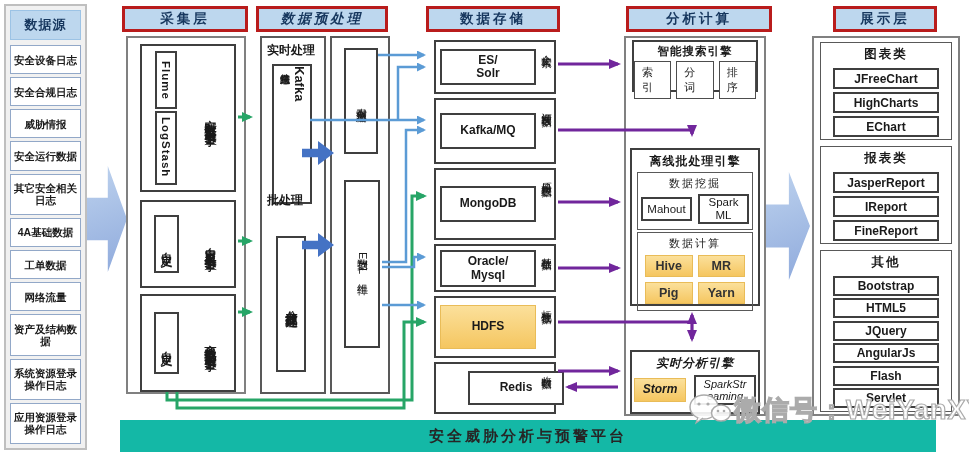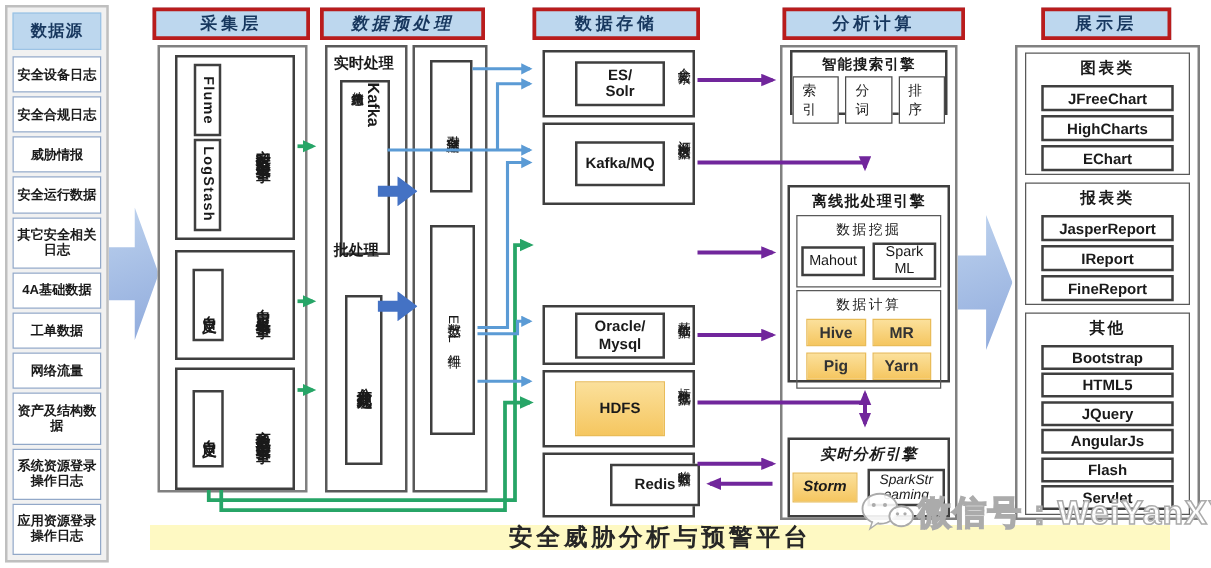--- a/index.html
+++ b/index.html
@@ -60,21 +60,21 @@
     writing-mode: vertical-rl; border: 2px solid #3F3F3F; background: #fff;
     font-size: 11.5px; font-weight: 600; letter-spacing: 1px;
     display: flex; align-items: center; justify-content: center; padding: 4px 3px;
   }
   .elabel {
     flex: 1; writing-mode: vertical-rl; font-weight: bold; font-size: 12px;
     letter-spacing: 2px; display: flex; align-items: center; justify-content: center;
   }
   
   .srow { position: absolute; left: 434px; width: 122px; background: #fff; border: 2px solid #3F3F3F; }
-  .schip { position: absolute; left: 24px; width: 72px; font-size: 12px; text-align: center; }
+  .schip { position: absolute; left: 4px; width: 96px; font-size: 12px; text-align: center; }
   .slabel {
     position: absolute; right: 2px; top: 4px; bottom: 4px;
     writing-mode: vertical-rl; font-size: 10.5px; letter-spacing: 1px;
     line-height: 1.05; display: block;
   }
   
   .atitle { font-weight: bold; font-size: 12px; text-align: center; padding-top: 3px; letter-spacing: 1px; }
   .subbox { border: 1.5px solid #595959; margin: 2px 5px; padding: 2px 3px; }
   .sublabel { font-size: 11px; text-align: center; letter-spacing: 2px; padding: 1px 0 3px; }
   .mrow { display: flex; justify-content: center; gap: 6px; align-items: center; }
@@ -85,22 +85,22 @@
   .dgroup { position: absolute; left: 820px; width: 132px; background: #fff; border: 1.5px solid #595959; }
   .dlabel { font-weight: bold; font-size: 12.5px; text-align: center; letter-spacing: 2px; padding: 3px 0 2px; }
   .ditem {
     border: 2px solid #3F3F3F; height: 21px; margin: 3px 12px;
     display: flex; align-items: center; justify-content: center;
     font-size: 12px; font-weight: 600; background: #fff;
   }
   .ditem.sm { margin: 2.5px 12px; height: 20px; }
   
   .bottombar {
-    position: absolute; left: 120px; top: 420px; width: 816px; height: 20px;
-    background: #fef9c3; color: #262626; font-weight: bold; font-size: 19px;
+    position: absolute; left: 120px; top: 420px; width: 816px; height: 32px;
+    background: #14b8a6; color: #262626; font-weight: bold; font-size: 15px;
     letter-spacing: 3px; display: flex; align-items: center; justify-content: center;
     z-index: 2;
   }
   
   .watermark {
     position: absolute; left: 688px; top: 392px; z-index: 50;
     display: flex; align-items: center; gap: 2px; pointer-events: none;
   }
   .wm-text {
     font-size: 27px; font-weight: bold; white-space: nowrap;
@@ -181,20 +181,24 @@
 
   <div class="srow" style="top:40px; height:54px;">
     <div class="chip schip" style="top:7px; height:36px;">ES/
 Solr</div>
     <div class="slabel">全文检索</div>
   </div>
   <div class="srow" style="top:98px; height:66px;">
     <div class="chip schip" style="top:13px; height:36px;">Kafka/MQ</div>
     <div class="slabel">订阅发送数据</div>
   </div>
+  <div class="srow" style="top:168px; height:72px;">
+    <div class="chip schip" style="top:16px; height:36px;">MongoDB</div>
+    <div class="slabel">原始日志数据</div>
+  </div>
   <div class="srow" style="top:244px; height:48px;">
     <div class="chip schip" style="top:4px; height:37px;">Oracle/
 Mysql</div>
     <div class="slabel" style="top:3px; bottom:3px;">基础数据</div>
   </div>
   <div class="srow" style="top:296px; height:62px;">
     <div class="chip schip orange" style="top:7px; height:44px; border-width:1px;">HDFS</div>
     <div class="slabel">标准化数据</div>
   </div>
   <div class="srow" style="top:362px; height:52px;">

